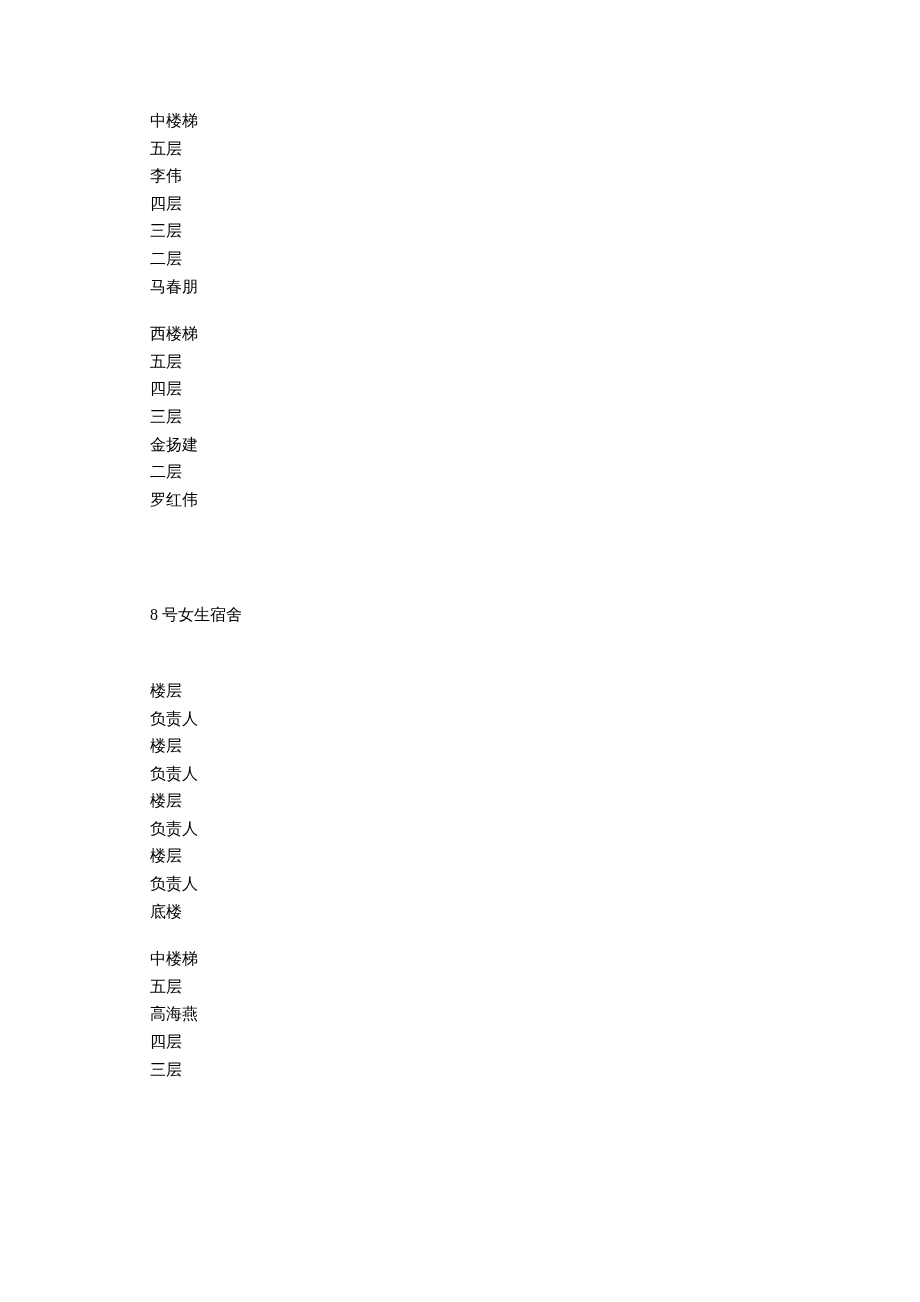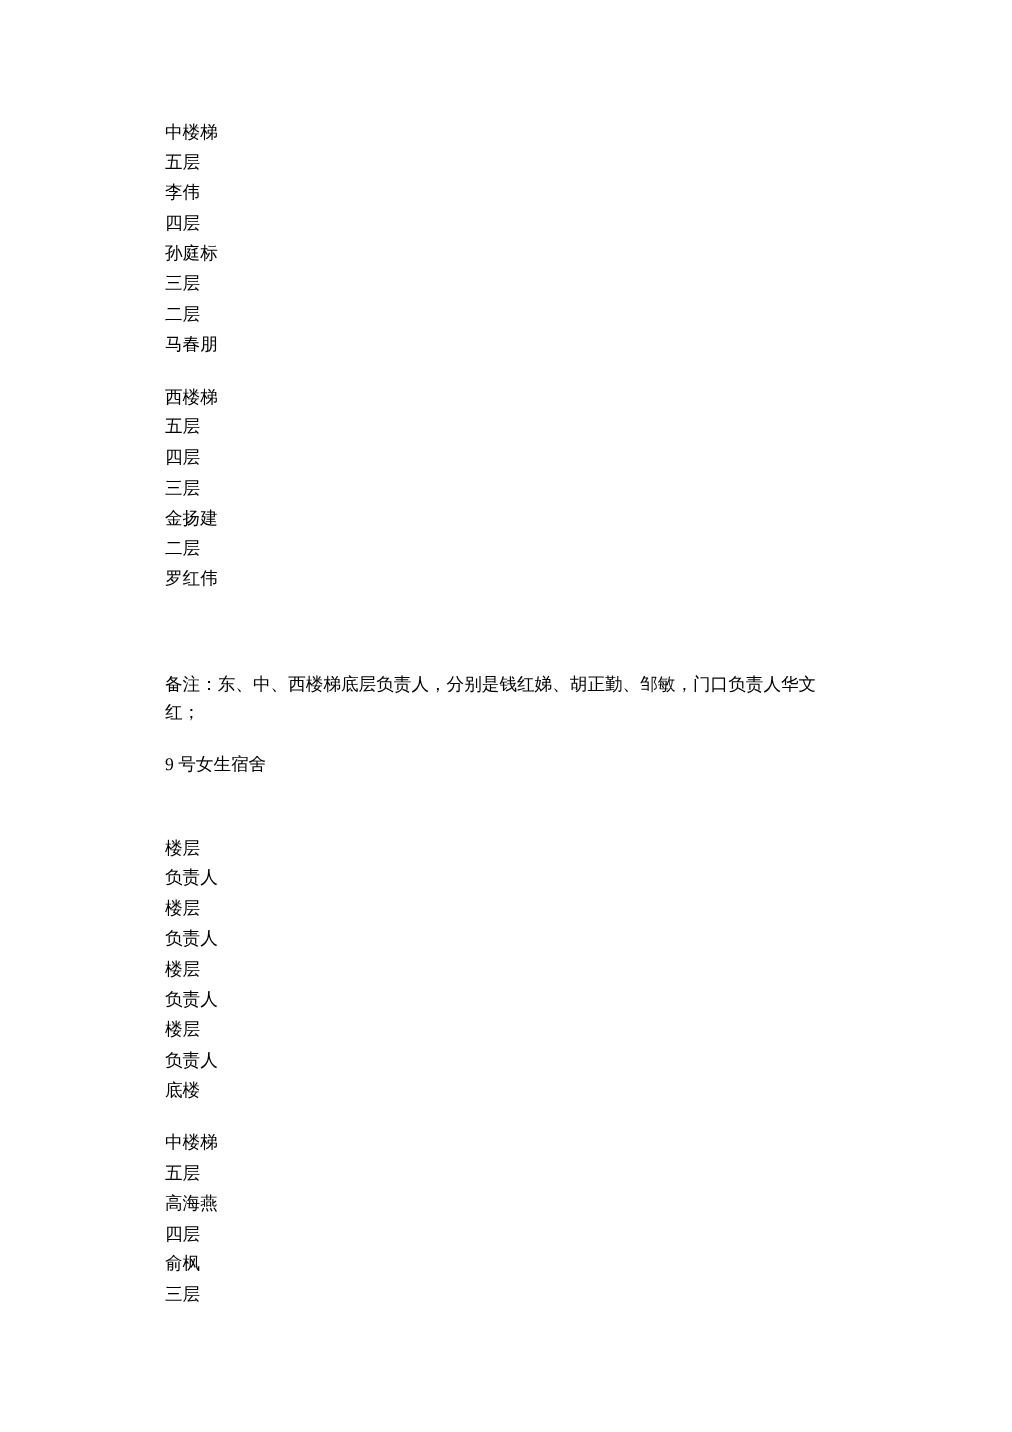--- a/index.html
+++ b/index.html
@@ -29,57 +29,54 @@
     }
   </style>
 </head>
 <body>
 
 <div>
   <span class="line">中楼梯</span>
   <span class="line">五层</span>
   <span class="line">李伟</span>
   <span class="line">四层</span>
-  <span class="line">孙庭标</span>
   <span class="line">三层</span>
   <span class="line">二层</span>
   <span class="line">马春朋</span>
 
   <div class="gap"></div>
 
   <span class="line">西楼梯</span>
   <span class="line">五层</span>
   <span class="line">四层</span>
   <span class="line">三层</span>
   <span class="line">金扬建</span>
   <span class="line">二层</span>
   <span class="line">罗红伟</span>
 
   <div class="gap-large"></div>
   <div class="gap"></div>
 
-  <span class="line">备注：东、中、西楼梯底层负责人，分别是钱红娣、胡正勤、邹敏，门口负责人华文红；</span>
 
   <div class="gap"></div>
 
-  <span class="line">9 号女生宿舍</span>
+  <span class="line">8 号女生宿舍</span>
 
   <div class="gap-large"></div>
 
   <span class="line">楼层</span>
   <span class="line">负责人</span>
   <span class="line">楼层</span>
   <span class="line">负责人</span>
   <span class="line">楼层</span>
   <span class="line">负责人</span>
   <span class="line">楼层</span>
   <span class="line">负责人</span>
   <span class="line">底楼</span>
 
   <div class="gap"></div>
 
   <span class="line">中楼梯</span>
   <span class="line">五层</span>
   <span class="line">高海燕</span>
   <span class="line">四层</span>
-  <span class="line">俞枫</span>
   <span class="line">三层</span>
 </div>
 
 </body></html>

